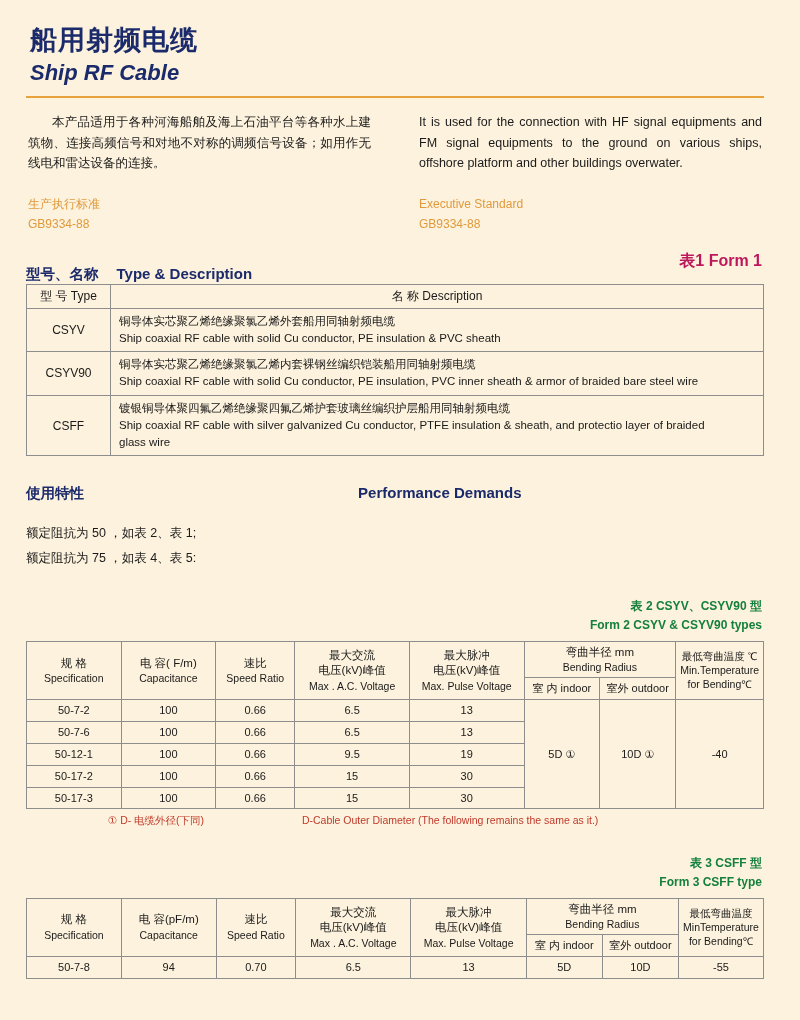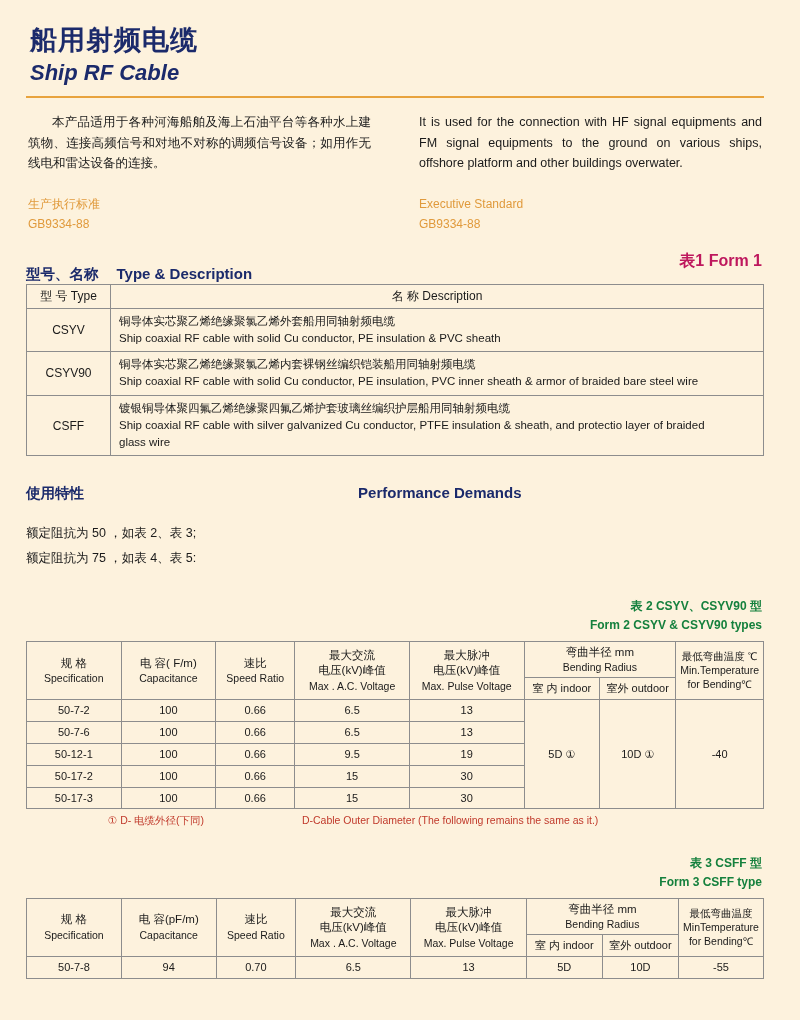--- a/index.html
+++ b/index.html
@@ -254,21 +254,21 @@
           <span class="l3">glass wire</span>
         </td>
       </tr>
     </tbody>
   </table>
 
   <div class="perf-wrap">
     <div class="perf-left">
       <div class="perf-cn-title">使用特性</div>
       <div class="perf-lines">
-        <div>额定阻抗为 50  ，如表 2、表 3;</div>
+        <div>额定阻抗为 50  ，如表 2、表 1;</div>
         <div>额定阻抗为 75  ，如表 4、表 5:</div>
       </div>
     </div>
     <div class="perf-right">
       <div class="perf-en-title">Performance Demands</div>
     </div>
   </div>
 
   <div class="cap-right">
     <div>表 2 CSYV、CSYV90 型</div>

